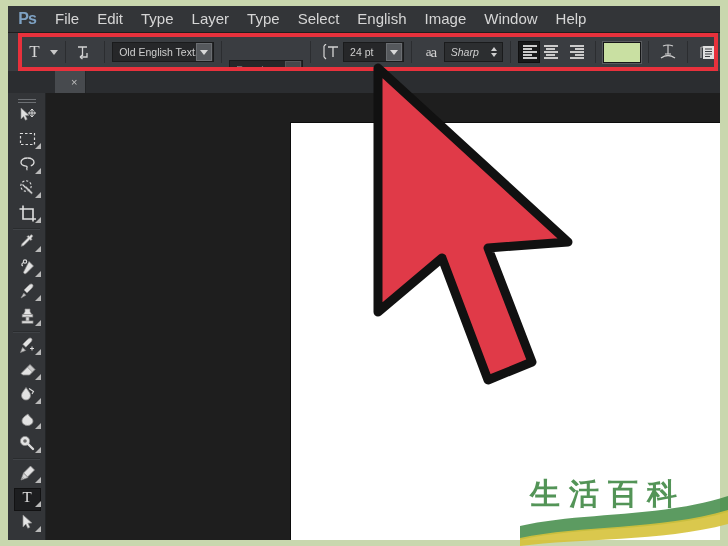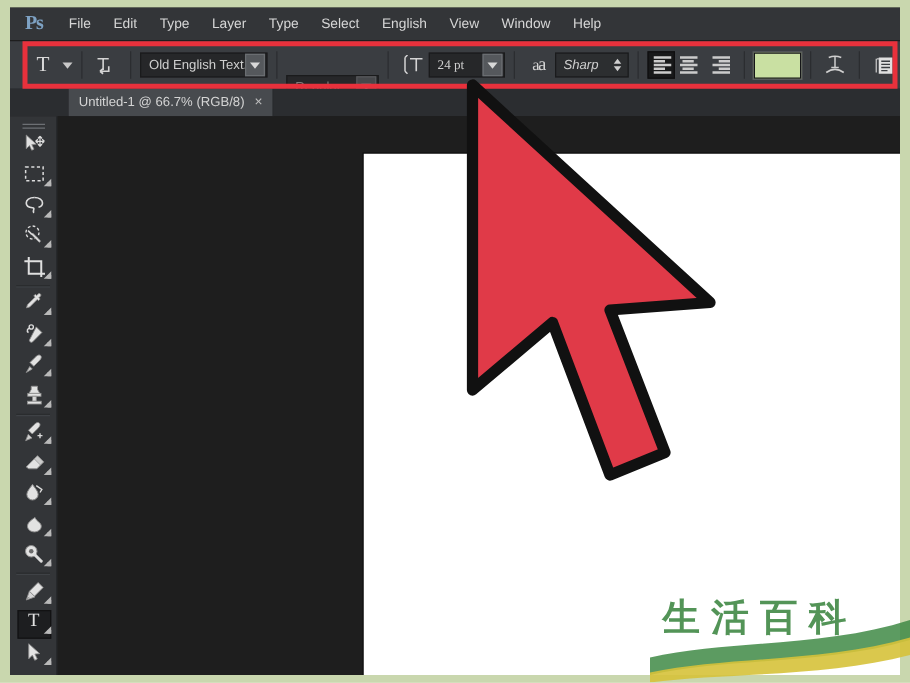--- a/index.html
+++ b/index.html
@@ -9,22 +9,22 @@
 
   
   .frame{position:absolute;inset:0;background:#c9d7ae;}
 
   
   .ps{position:absolute;left:8px;top:6px;width:712px;height:534px;background:#1e1e1e;overflow:hidden;}
 
   
   .menubar{position:absolute;left:0;top:0;width:712px;height:26px;background:#333538;display:flex;align-items:center;}
   .ps-logo{width:38px;height:26px;display:flex;align-items:center;justify-content:center;
-           font-weight:bold;font-size:16px;color:#7ea2c4;letter-spacing:-1px;font-family:Liberation Serif, serif;}
-  .menu-item{padding:0 9px;height:26px;line-height:26px;font-size:11px;color:#d6d6d6;cursor:default;}
+           font-weight:bold;font-size:16px;color:#7ea2c4;letter-spacing:-1px;font-family:Liberation Sans, sans-serif;}
+  .menu-item{padding:0 9px;height:26px;line-height:26px;font-size:15px;color:#d6d6d6;cursor:default;}
 
   
   .redbox{position:absolute;left:10px;top:27px;width:700px;height:38px;
           border:4px solid #e8313c;box-sizing:border-box;z-index:20;pointer-events:none;}
 
   
   .optbar{position:absolute;left:0;top:27px;width:712px;height:38px;background:#3a3d41;
           display:flex;align-items:center;padding-left:14px;box-sizing:border-box;}
   .opt-sep{width:1px;height:22px;background:#2b2d30;margin:0 7px;}
   .tool-t{width:26px;height:24px;display:flex;align-items:center;justify-content:center;
@@ -36,21 +36,21 @@
          color:#cfcfcf;font-size:10.5px;padding-left:6px;box-sizing:border-box;}
   .combo .val{flex:1;overflow:hidden;white-space:nowrap;}
   .combo .btn{width:16px;height:18px;background:#55585c;display:flex;align-items:center;justify-content:center;
               margin-right:1px;border:1px solid #6a6d71;box-sizing:border-box;}
   .combo .btn .caret{border-top-color:#d8d8d8;margin:0;}
   .combo.disabled .val{color:#7d7d7d;}
   .combo.disabled .btn{background:#46484b;border-color:#55575a;}
   .combo.disabled .btn .caret{border-top-color:#8e9094;}
   .font-combo{width:102px;}
   .style-combo{width:78px;margin-top:35px;}
-  .size-combo{width:64px;font-family:Liberation Serif, serif;}
+  .size-combo{width:64px;}
   .aa-combo{width:62px;background:#2c2e30;position:relative;font-style:italic;}
   .spin{display:flex;flex-direction:column;gap:2px;margin-right:5px;}
   .spin i{display:block;width:0;height:0;border-left:3.5px solid transparent;border-right:3.5px solid transparent;}
   .spin i.u{border-bottom:4px solid #cfcfcf;}
   .spin i.d{border-top:4px solid #cfcfcf;}
 
   .align-group{display:flex;}
   .align-btn{width:22px;height:22px;display:flex;flex-direction:column;justify-content:center;
              align-items:center;gap:1.5px;}
   .align-btn.active{background:#18191a;border:1px solid #0f0f10;box-sizing:border-box;}
@@ -110,21 +110,21 @@
 
     <div class="menubar">
       <div class="ps-logo">Ps</div>
       <div class="menu-item">File</div>
       <div class="menu-item">Edit</div>
       <div class="menu-item">Type</div>
       <div class="menu-item">Layer</div>
       <div class="menu-item">Type</div>
       <div class="menu-item">Select</div>
       <div class="menu-item">English</div>
-      <div class="menu-item">View</div>
+      <div class="menu-item">Image</div>
       <div class="menu-item">Window</div>
       <div class="menu-item">Help</div>
     </div>
 
     <div class="optbar">
 
       <div class="tool-t">T</div>
       <div class="caret"></div>
 
       <div class="opt-sep"></div>
@@ -237,21 +237,20 @@
             <path d="M6 5h7M6 7.5h7M6 10h7M6 12.5h5"></path>
           </g>
         </svg>
       </div>
     </div>
 
     <div class="redbox"></div>
 
     <div class="tabbar">
       <div class="doctab">
-        <span>Untitled-1 @ 66.7% (RGB/8)</span>
         <span class="close">×</span>
       </div>
     </div>
 
     <div class="toolpanel">
       <div class="grip">
           <span></span>
         </div>
 
       <div class="tool">

